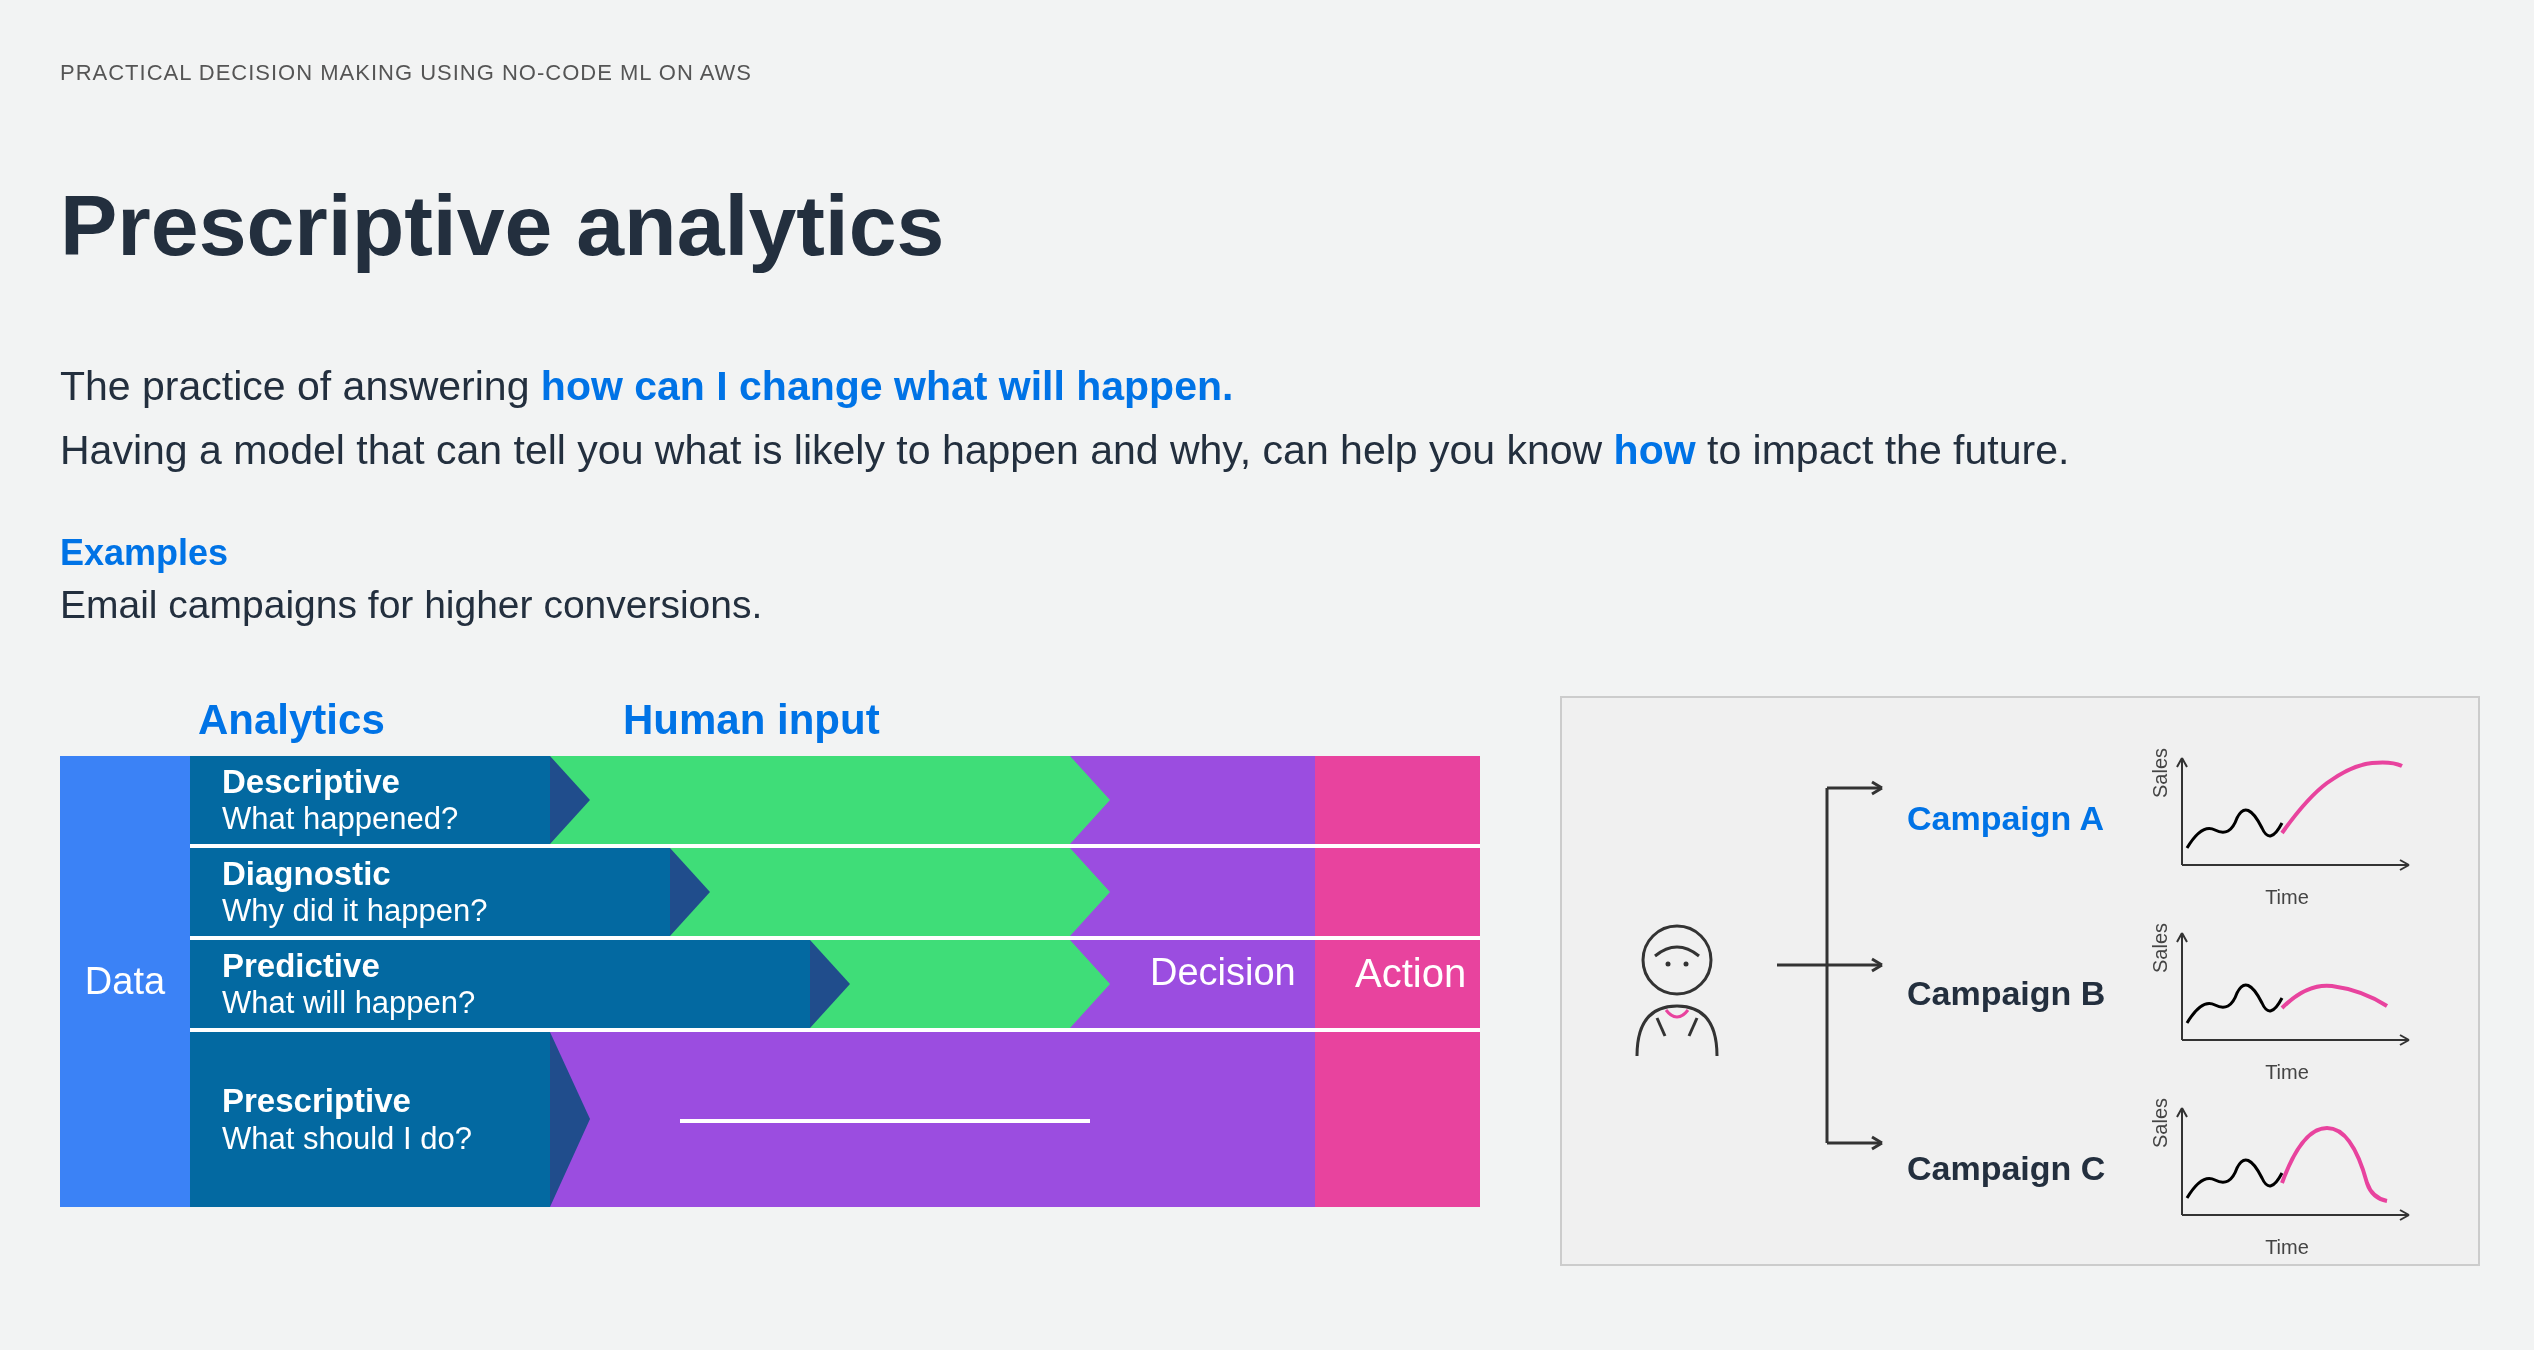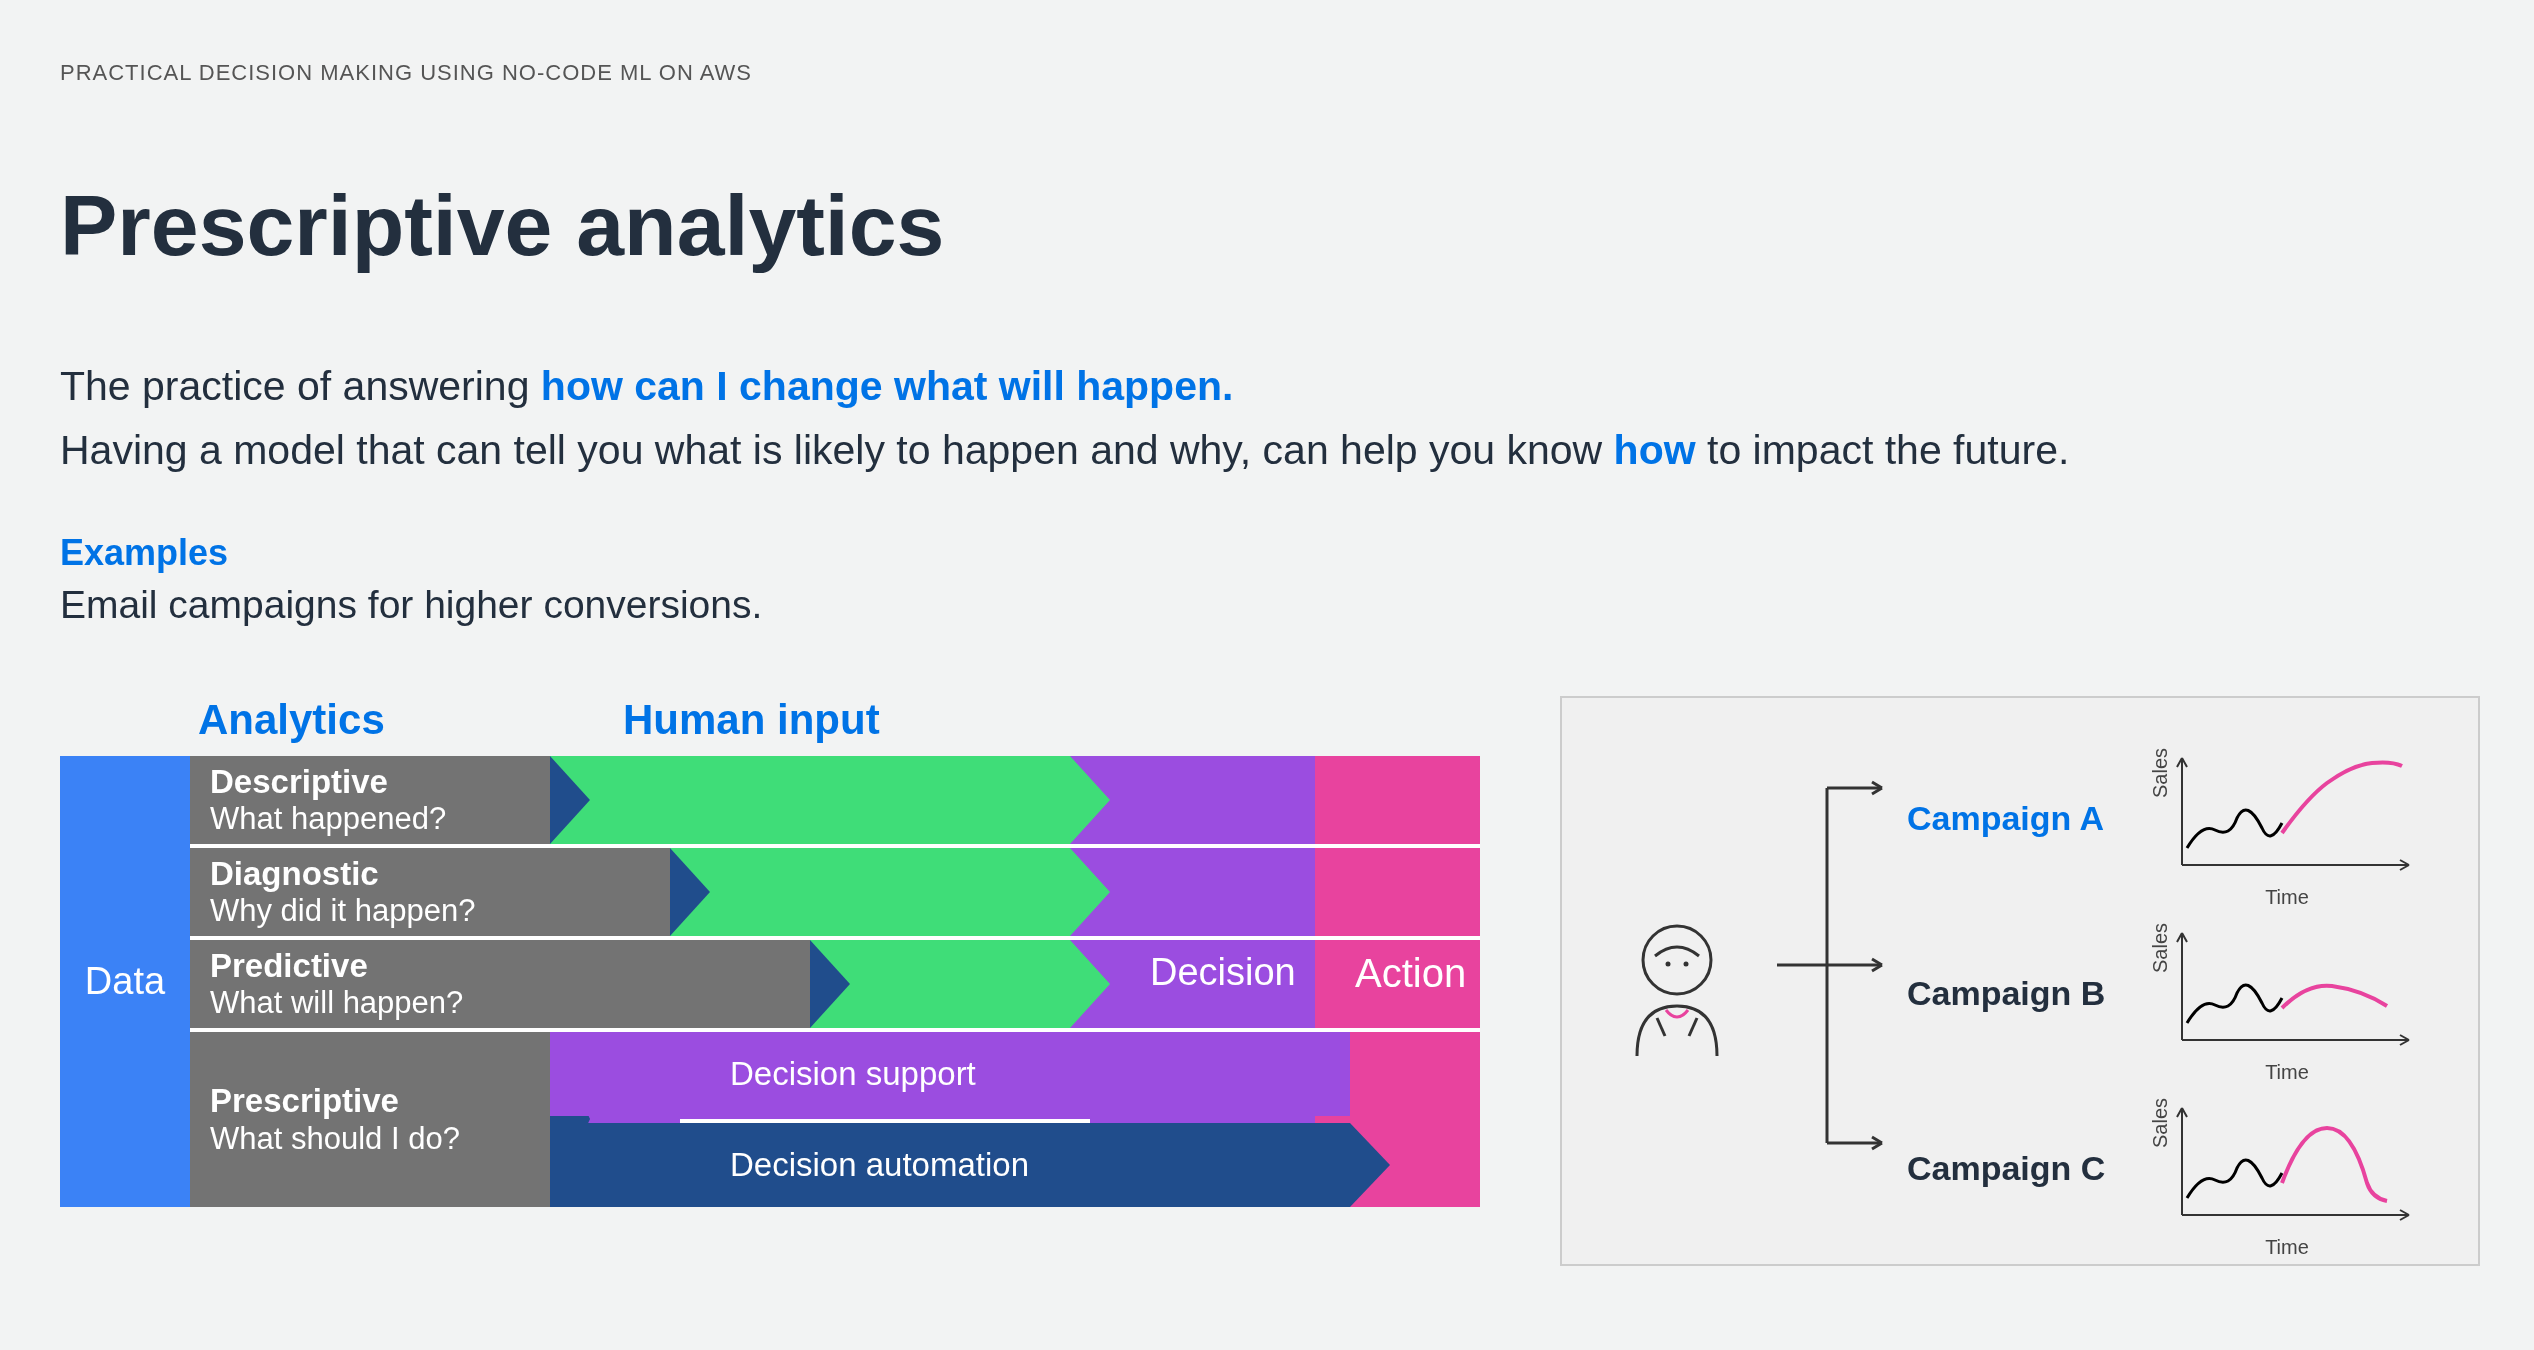--- a/index.html
+++ b/index.html
@@ -81,23 +81,23 @@
     display: flex;
     align-items: center;
   }
   .row.r1 { top: 0; }
   .row.r2 { top: 92px; }
   .row.r3 { top: 184px; }
   .row.r4 { top: 276px; height:175px; }
 
   .chevron {
     height: 100%;
-    background: #737373;
+    background: #0369a1;
     color: #fff;
-    padding: 8px 0 8px 20px;
+    padding: 8px 0 8px 32px;
     position: relative;
     display: flex; flex-direction: column; justify-content: center;
   }
   .chevron::after {
     content: "";
     position: absolute;
     right: -40px; top: 0;
     border-top: 44px solid transparent;
     border-bottom: 44px solid transparent;
     border-left: 40px solid #204d8c;
@@ -250,24 +250,20 @@
         <div class="csub">What will happen?</div>
       </div>
         </div>
       <div class="row r4">
           <div class="chevron">
         <div class="ctitle">Prescriptive</div>
         <div class="csub">What should I do?</div>
       </div>
         </div>
 
-      <div class="sub-rows">
-        <div class="sub-row support">Decision support</div>
-        <div class="sub-row auto">Decision automation</div>
-      </div>
 
       <div class="row-divider d1"></div>
       <div class="row-divider d2"></div>
       <div class="row-divider d3"></div>
       <div class="row-divider d4"></div>
 
       <div class="label-decision">Decision</div>
       <div class="label-action">Action</div>
 
       <div class="layer data-col">

